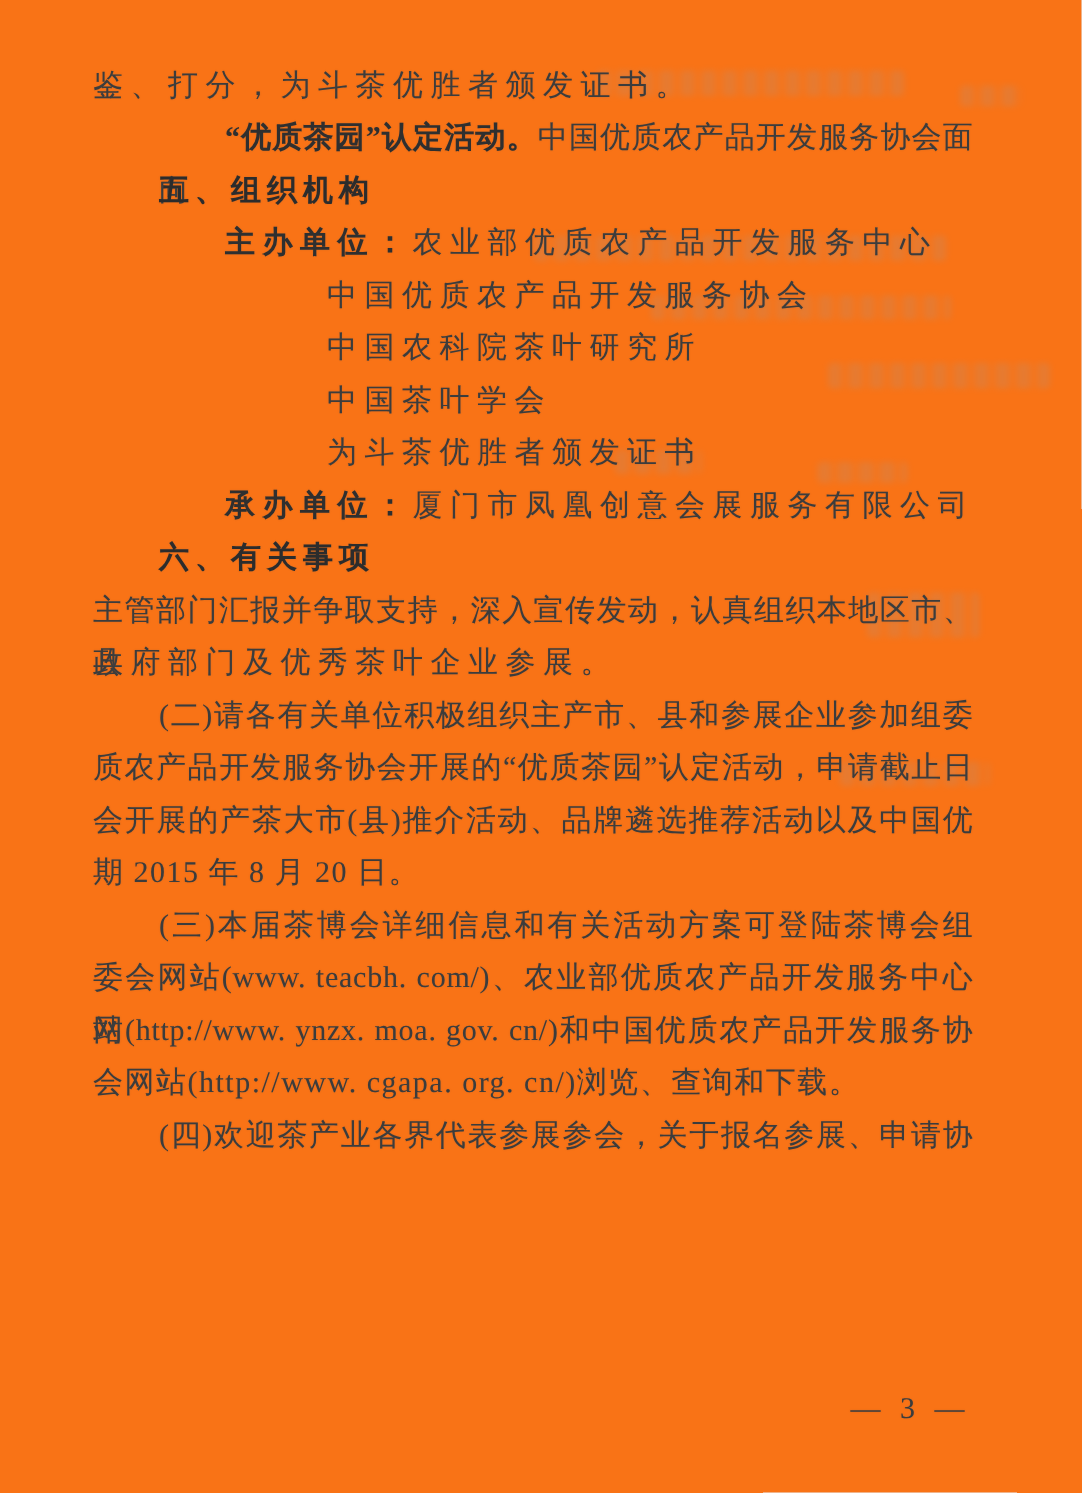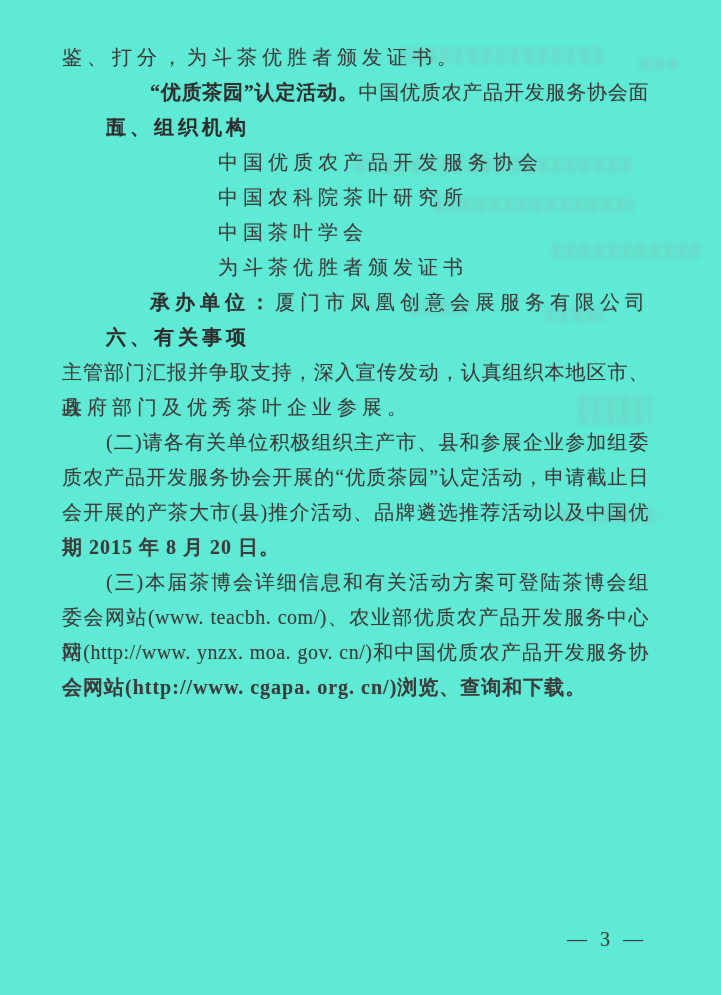--- a/index.html
+++ b/index.html
@@ -5,21 +5,21 @@
   html, body {
     margin: 0;
     padding: 0;
     background: #e8e8e8;
   }
   .page {
     position: relative;
     width: 721px;
     height: 995px;
     margin: 0 auto;
-    background: #5eead4;
+    background: #f97316;
     overflow: hidden;
     font-family: "Liberation Serif", "DejaVu Serif", serif;
   }
   .content {
     position: absolute;
     left: 62px;
     top: 40px;
     width: 587px;
   }
   .line {
@@ -30,21 +30,21 @@
     letter-spacing: 5px;
     white-space: nowrap;
     text-shadow: 0 0 1px rgba(90,90,90,0.35);
   }
   .line.justify {
     letter-spacing: 0.5px;
     text-align: justify;
     text-align-last: justify;
     white-space: normal;
   }
-  .line.tight { letter-spacing: 1px; font-weight: bold; }
+  .line.tight { letter-spacing: 1px; }
   .line.ind1 { padding-left: 44px; }
   .line.ind2 { padding-left: 156px; }
   .line .b { font-weight: bold; color: #2f2f2f; margin-left: 44px; }
   .line.heading {
     font-weight: bold;
     color: #2c2c2c;
     letter-spacing: 4px;
   }
   .page-number {
     position: absolute;
@@ -78,31 +78,33 @@
       <div class="smudge" style="left: 552px; top: 242px; width: 148px; height: 17px;"></div>
       <div class="smudge" style="left: 410px; top: 300px; width: 58px; height: 16px;"></div>
       <div class="smudge" style="left: 545px; top: 308px; width: 60px; height: 14px;"></div>
       <div class="smudge" style="left: 578px; top: 395px; width: 75px; height: 30px;"></div>
       <div class="smudge" style="left: 560px; top: 508px; width: 100px; height: 16px;"></div>
     </div>
   <div class="content" id="content">
       <div class="line ind0"><span>鉴、打分，为斗茶优胜者颁发证书。</span></div>
       <div class="line justify ind1"><span class="b">“优质茶园”认定活动。</span><span>中国优质农产品开发服务协会面向</span></div>
       <div class="line heading ind1"><span>五、组织机构</span></div>
+      <div class="line ind1"><span class="b">主办单位：</span><span>农业部优质农产品开发服务中心</span></div>
       <div class="line ind2"><span>中国优质农产品开发服务协会</span></div>
       <div class="line ind2"><span>中国农科院茶叶研究所</span></div>
       <div class="line ind2"><span>中国茶叶学会</span></div>
       <div class="line ind2"><span>为斗茶优胜者颁发证书</span></div>
       <div class="line ind1"><span class="b">承办单位：</span><span>厦门市凤凰创意会展服务有限公司</span></div>
       <div class="line heading ind1"><span>六、有关事项</span></div>
       <div class="line justify ind0"><span>主管部门汇报并争取支持，深入宣传发动，认真组织本地区市、县</span></div>
       <div class="line ind0"><span>政府部门及优秀茶叶企业参展。</span></div>
       <div class="line justify ind1"><span>(二)请各有关单位积极组织主产市、县和参展企业参加组委</span></div>
       <div class="line justify ind0"><span>质农产品开发服务协会开展的“优质茶园”认定活动，申请截止日</span></div>
       <div class="line justify ind0"><span>会开展的产茶大市(县)推介活动、品牌遴选推荐活动以及中国优</span></div>
       <div class="line tight ind0"><span>期 2015 年 8 月 20 日。</span></div>
       <div class="line justify ind1"><span>(三)本届茶博会详细信息和有关活动方案可登陆茶博会组</span></div>
       <div class="line justify ind0"><span>委会网站(www. teacbh. com/)、农业部优质农产品开发服务中心网</span></div>
       <div class="line justify ind0"><span>站(http://www. ynzx. moa. gov. cn/)和中国优质农产品开发服务协</span></div>
       <div class="line tight ind0"><span>会网站(http://www. cgapa. org. cn/)浏览、查询和下载。</span></div>
+      <div class="line justify ind1"><span>(四)欢迎茶产业各界代表参展参会，关于报名参展、申请协</span></div>
     </div>
   <div class="page-number">— 3 —</div>
 </div>
 
 </body></html>

